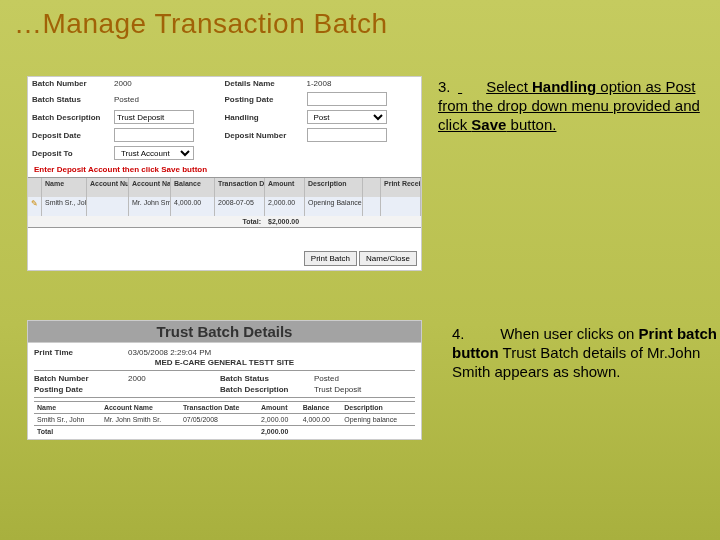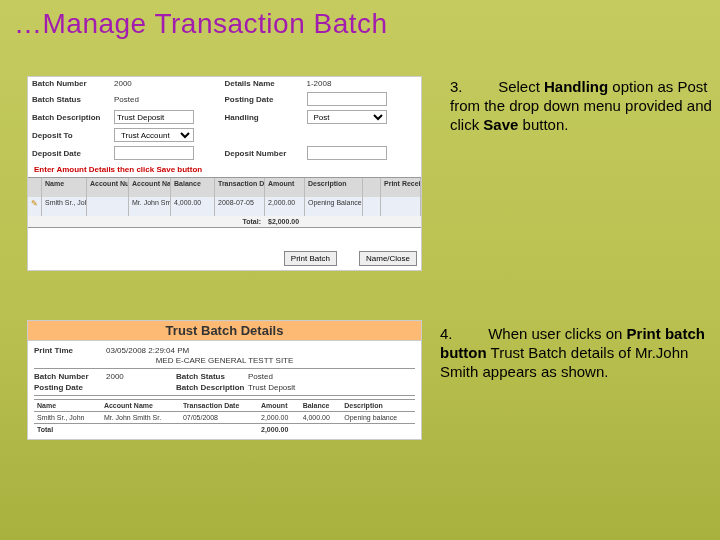--- a/index.html
+++ b/index.html
@@ -4,30 +4,30 @@
 <style>
   * { box-sizing: border-box; margin: 0; padding: 0; }
   body {
     width: 720px; height: 540px;
     background: linear-gradient(to bottom, #c5cb5f 0%, #b9c04f 60%, #a8b03e 100%);
     font-family: Arial, Helvetica, sans-serif;
     position: relative; overflow: hidden;
   }
   .title {
     position: absolute; top: 8px; left: 14px;
-    font-size: 28px; color: #a21caf;
+    font-size: 28px; color: #a16207;
     letter-spacing: 0.5px;
   }
   
   .instr { position: absolute; width: 265px; font-size: 15px; color: #000; line-height: 1.25; }
   .instr b { font-weight: bold; }
   .instr .num { display: inline-block; width: 20px; }
   .instr-body { padding-left: 24px; }
-  #instr3 { top: 78px; left: 450px; }
-  #instr4 { top: 325px; left: 440px; }
+  #instr3 { top: 78px; left: 438px; text-decoration: underline; }
+  #instr4 { top: 325px; left: 452px; }
 
   
   .shot1 {
     position: absolute; top: 76px; left: 27px;
     width: 395px; height: 195px;
     background: #fff; border: 1px solid #ccc;
     font-size: 8px; color: #333;
   }
   .shot1 .formrow { display: flex; padding: 2px 4px; }
   .shot1 .cell { display: flex; align-items: center; flex: 1; gap: 4px; }
@@ -57,41 +57,41 @@
   }
   .c-edit{width:14px;} .c-name{width:45px;} .c-anum{width:42px;}
   .c-aname{width:42px;} .c-bal{width:44px;} .c-tdate{width:50px;}
   .c-amt{width:40px;} .c-desc{width:58px;} .c-chk{width:18px;text-align:center;}
   .c-last{flex:1;}
   .shot1 .grow { background: #e9eef7; }
   .shot1 .total { display:flex; font-size:7px; }
   .shot1 .total .tlabel { width:237px; text-align:right; padding:2px 4px; font-weight:bold; }
   .shot1 .total .tval { width:50px; padding:2px 3px; font-weight:bold; }
   .shot1 .btnbar {
-    position:absolute; bottom:4px; right:4px; display:flex; gap:22px;
+    position:absolute; bottom:4px; right:4px; display:flex; gap:2px;
   }
   .shot1 button {
     font-size:8px; padding:2px 6px; border:1px solid #888;
     background:#eee; cursor:pointer;
   }
   .shot1 .spacer { height: 38px; }
   .pencil { color:#c80; font-size:8px; }
 
   
   .shot2 {
     position: absolute; top: 320px; left: 27px;
     width: 395px; height: 120px;
     background: #fff; border: 1px solid #ccc;
     font-size: 8px; color: #333;
     padding: 4px 6px;
   }
-  .shot2 .titlebar { text-align:center; font-weight:bold; font-size:13px; background:#fdba74; padding:2px 0; margin:-4px -6px 4px -6px; border-bottom:1px solid #ccc;}
-  .shot2 .site { text-align:center; font-weight:normal; font-size:8px; margin-bottom:3px;}
+  .shot2 .titlebar { text-align:center; font-weight:bold; font-size:15px; background:#a3a3a3; padding:2px 0; margin:-4px -6px 4px -6px; border-bottom:1px solid #ccc;}
+  .shot2 .site { text-align:center; font-weight:bold; font-size:8px; margin-bottom:3px;}
   .shot2 .hdr { border-top:1px solid #999; border-bottom:1px solid #999; padding:2px 0; margin-bottom:2px;}
-  .shot2 .row { display:flex; gap:0; padding:1px 0;}
+  .shot2 .row { display:flex; gap:22px; padding:1px 0;}
   .shot2 .klbl { font-weight:bold; width:72px;}
   .shot2 .kval { width:70px;}
   .shot2 table { width:100%; border-collapse:collapse; font-size:7px; margin-top:3px;}
   .shot2 th, .shot2 td { text-align:left; padding:2px 3px; }
   .shot2 thead th { border-top:1px solid #999; border-bottom:1px solid #999; font-weight:bold;}
   .shot2 .totalrow td { border-top:1px solid #999; font-weight:bold;}
 </style>
 </head>
 <body>
 
@@ -137,36 +137,36 @@
         <span class="lbl">Batch Description</span>
         <input value="Trust Deposit" style="">
       </div>
     <div class="cell">
         <span class="lbl">Handling</span>
         <select><option>Post</option></select>
       </div>
   </div>
   <div class="formrow">
     <div class="cell">
+        <span class="lbl">Deposit Date</span>
+        <input value="" style="">
+      </div>
+    <div class="cell">
+        <span class="lbl">Deposit Number</span>
+        <input value="" style="">
+      </div>
+  </div>
+  <div class="formrow">
+    <div class="cell">
         <span class="lbl">Deposit To</span>
         <select><option>Trust Account</option></select>
       </div>
     <div class="cell"></div>
   </div>
-  <div class="formrow">
-    <div class="cell">
-        <span class="lbl">Deposit Date</span>
-        <input value="" style="">
-      </div>
-    <div class="cell">
-        <span class="lbl">Deposit Number</span>
-        <input value="" style="">
-      </div>
-  </div>
-  <div class="redline">Enter Amount Details then click Save button</div>
+  <div class="redline">Enter Deposit Account then click Save button</div>
   <div class="grid">
     <div class="ghdr">
       <div class="c-edit"></div>
       <div class="c-name">Name</div>
       <div class="c-anum">Account Number</div>
       <div class="c-aname">Account Name</div>
       <div class="c-bal">Balance</div>
       <div class="c-tdate">Transaction Date</div>
       <div class="c-amt">Amount</div>
       <div class="c-desc">Description</div>

